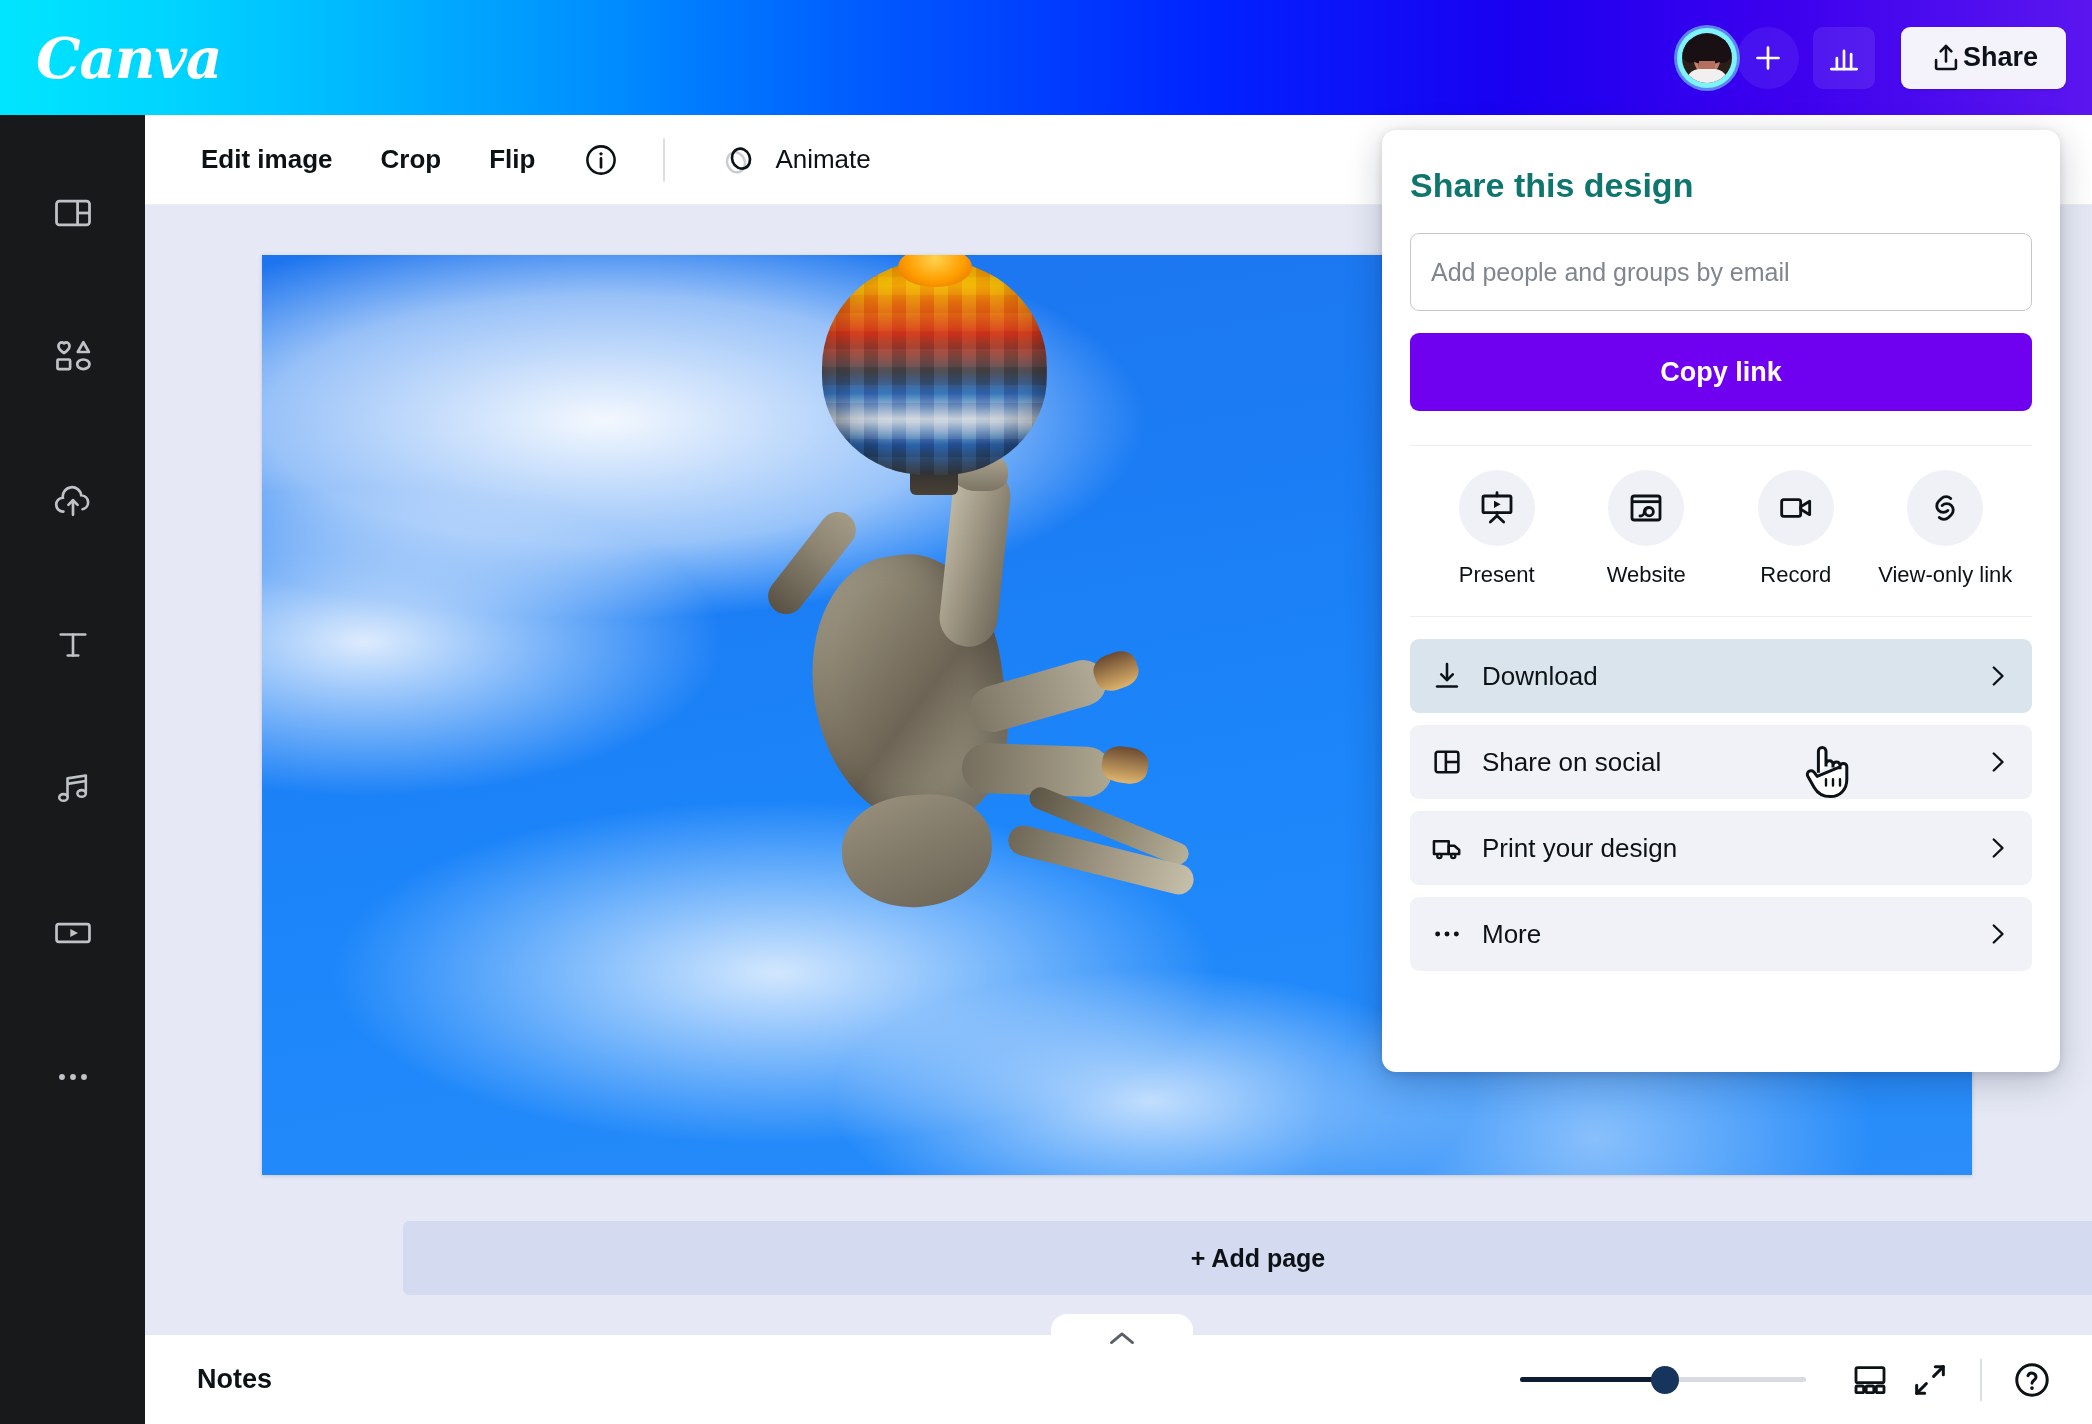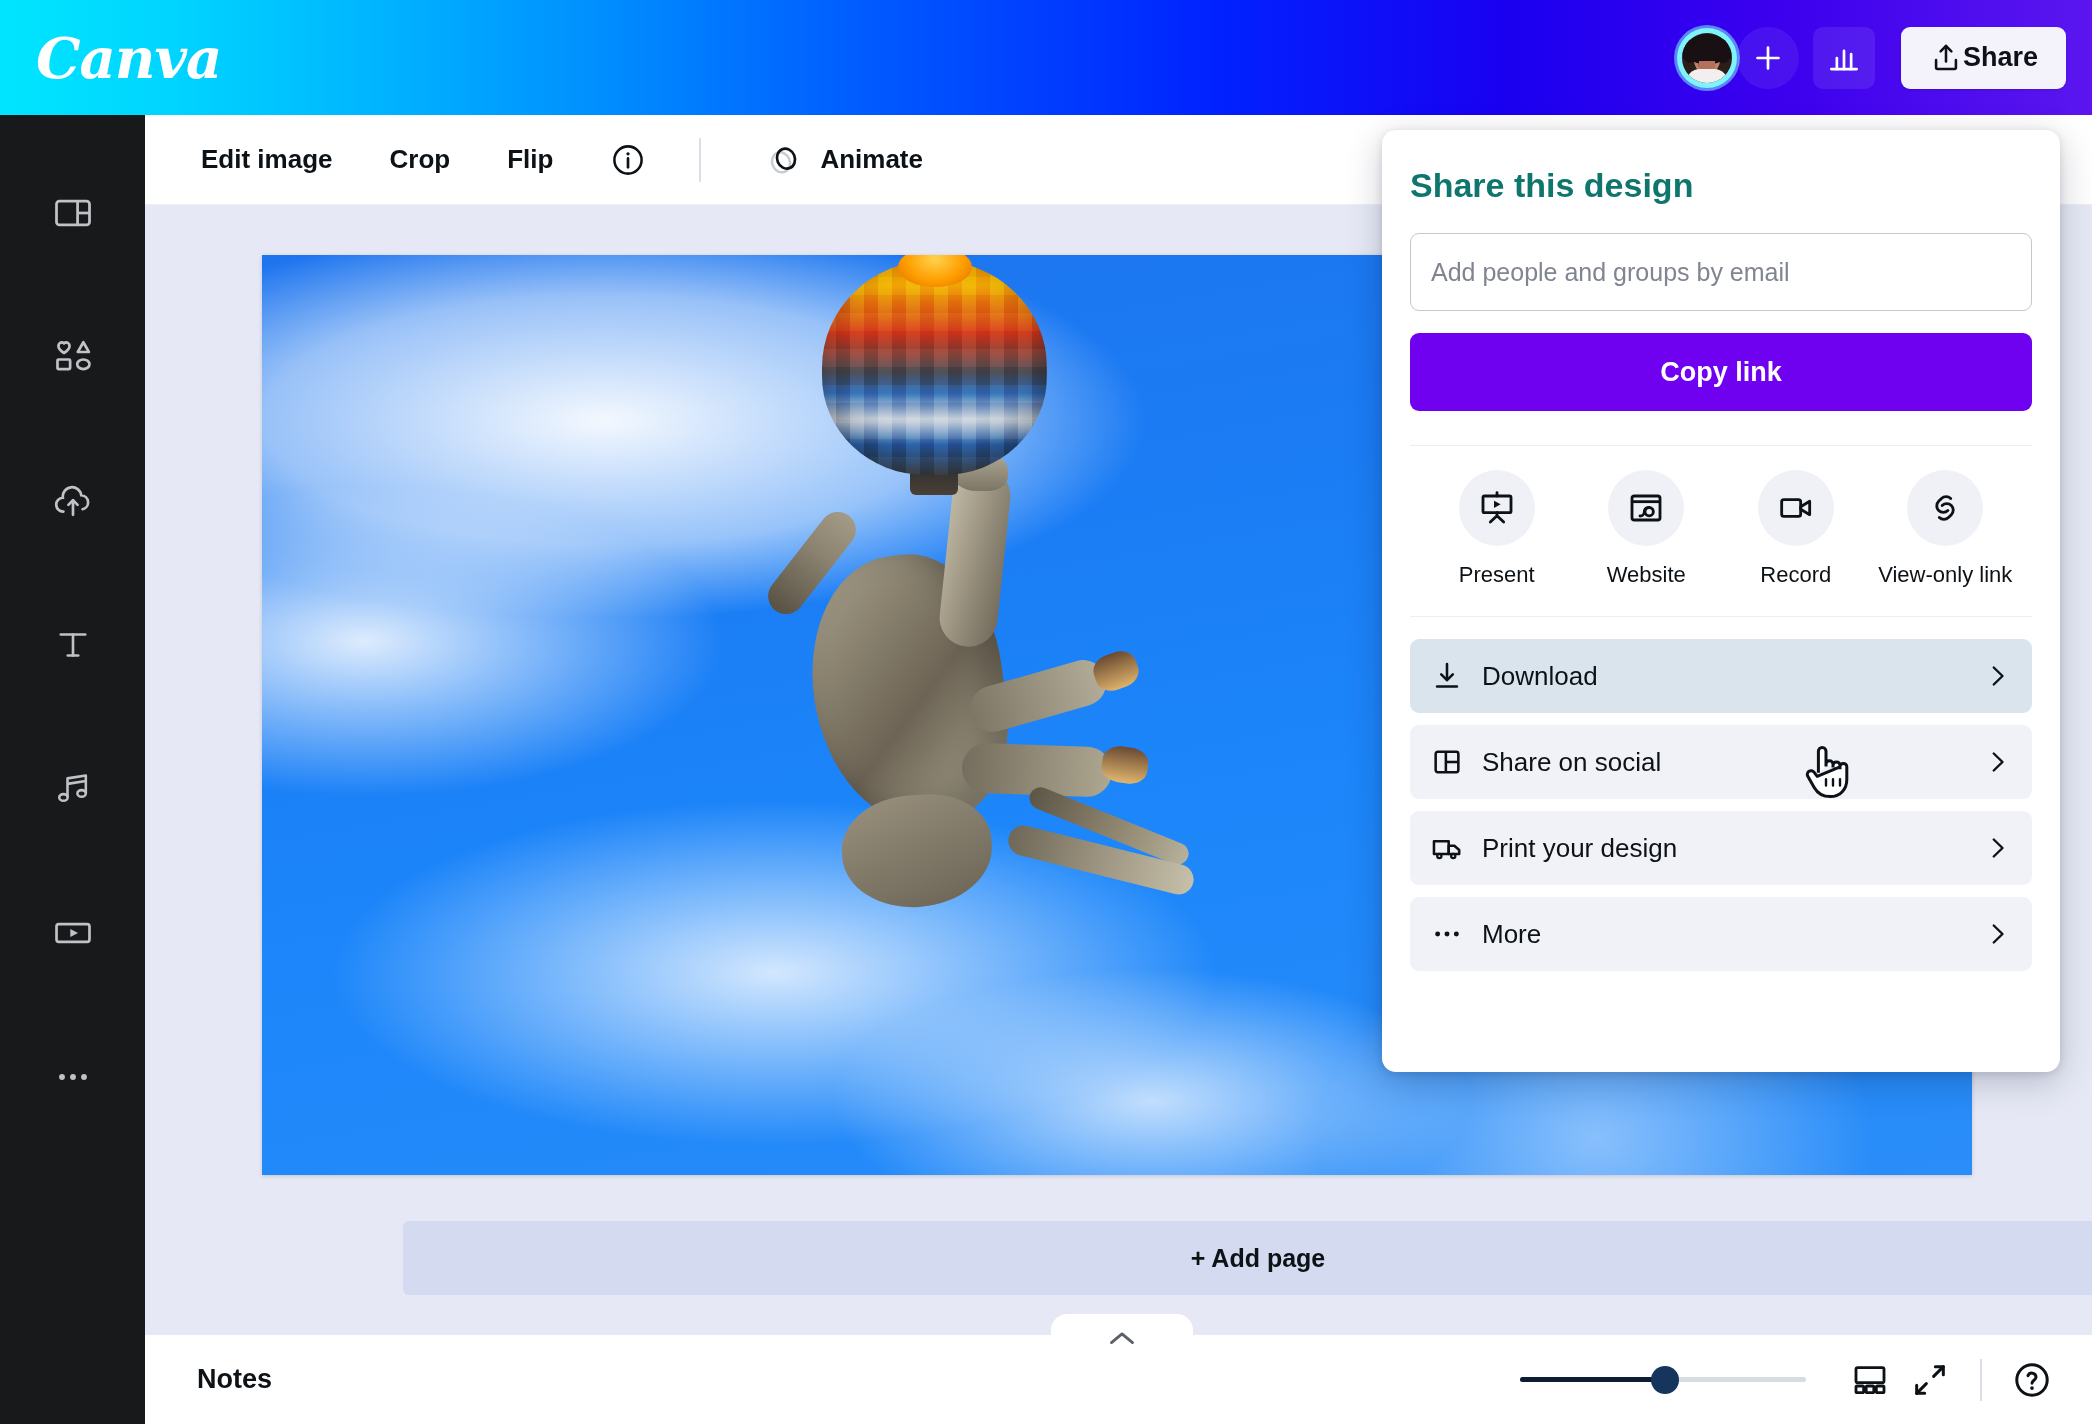--- a/index.html
+++ b/index.html
@@ -90,39 +90,39 @@
     display: flex; align-items: center; justify-content: center;
     cursor: pointer; margin-bottom: 64px; border-radius: 10px;
   }
 
   
   #toolbar {
     position: absolute; left: 145px; top: 115px;
     width: 1947px; height: 90px;
     background: #ffffff;
     display: flex; align-items: center;
-    padding-left: 36px; gap: 17px;
+    padding-left: 36px; gap: 8px;
     border-bottom: 1px solid #edeef2;
   }
   .tb-item {
     font-size: 26px; font-weight: 600; color: #0d1216;
     padding: 10px 20px; border-radius: 8px; cursor: pointer;
     white-space: nowrap;
   }
   .tb-icon-btn {
     width: 52px; height: 52px; border-radius: 50%;
     display: flex; align-items: center; justify-content: center;
     cursor: pointer; margin-left: 12px;
   }
   .tb-divider { width: 2px; height: 44px; background: #dcdee5; margin: 0 28px; }
   .tb-animate {
     display: flex; align-items: center; gap: 16px;
     padding: 10px 18px; border-radius: 8px; cursor: pointer;
   }
-  .tb-animate .lbl { font-size: 26px; font-weight: 700; color: #0d1216; }
+  .tb-animate .lbl { font-size: 26px; font-weight: 400; color: #0d1216; }
 
   
   #workspace {
     position: absolute; left: 145px; top: 205px;
     width: 1947px; height: 1130px;
     background: #e6e9f5;
     overflow: hidden;
   }
   #canvas-page {
     position: absolute; left: 117px; top: 50px;

